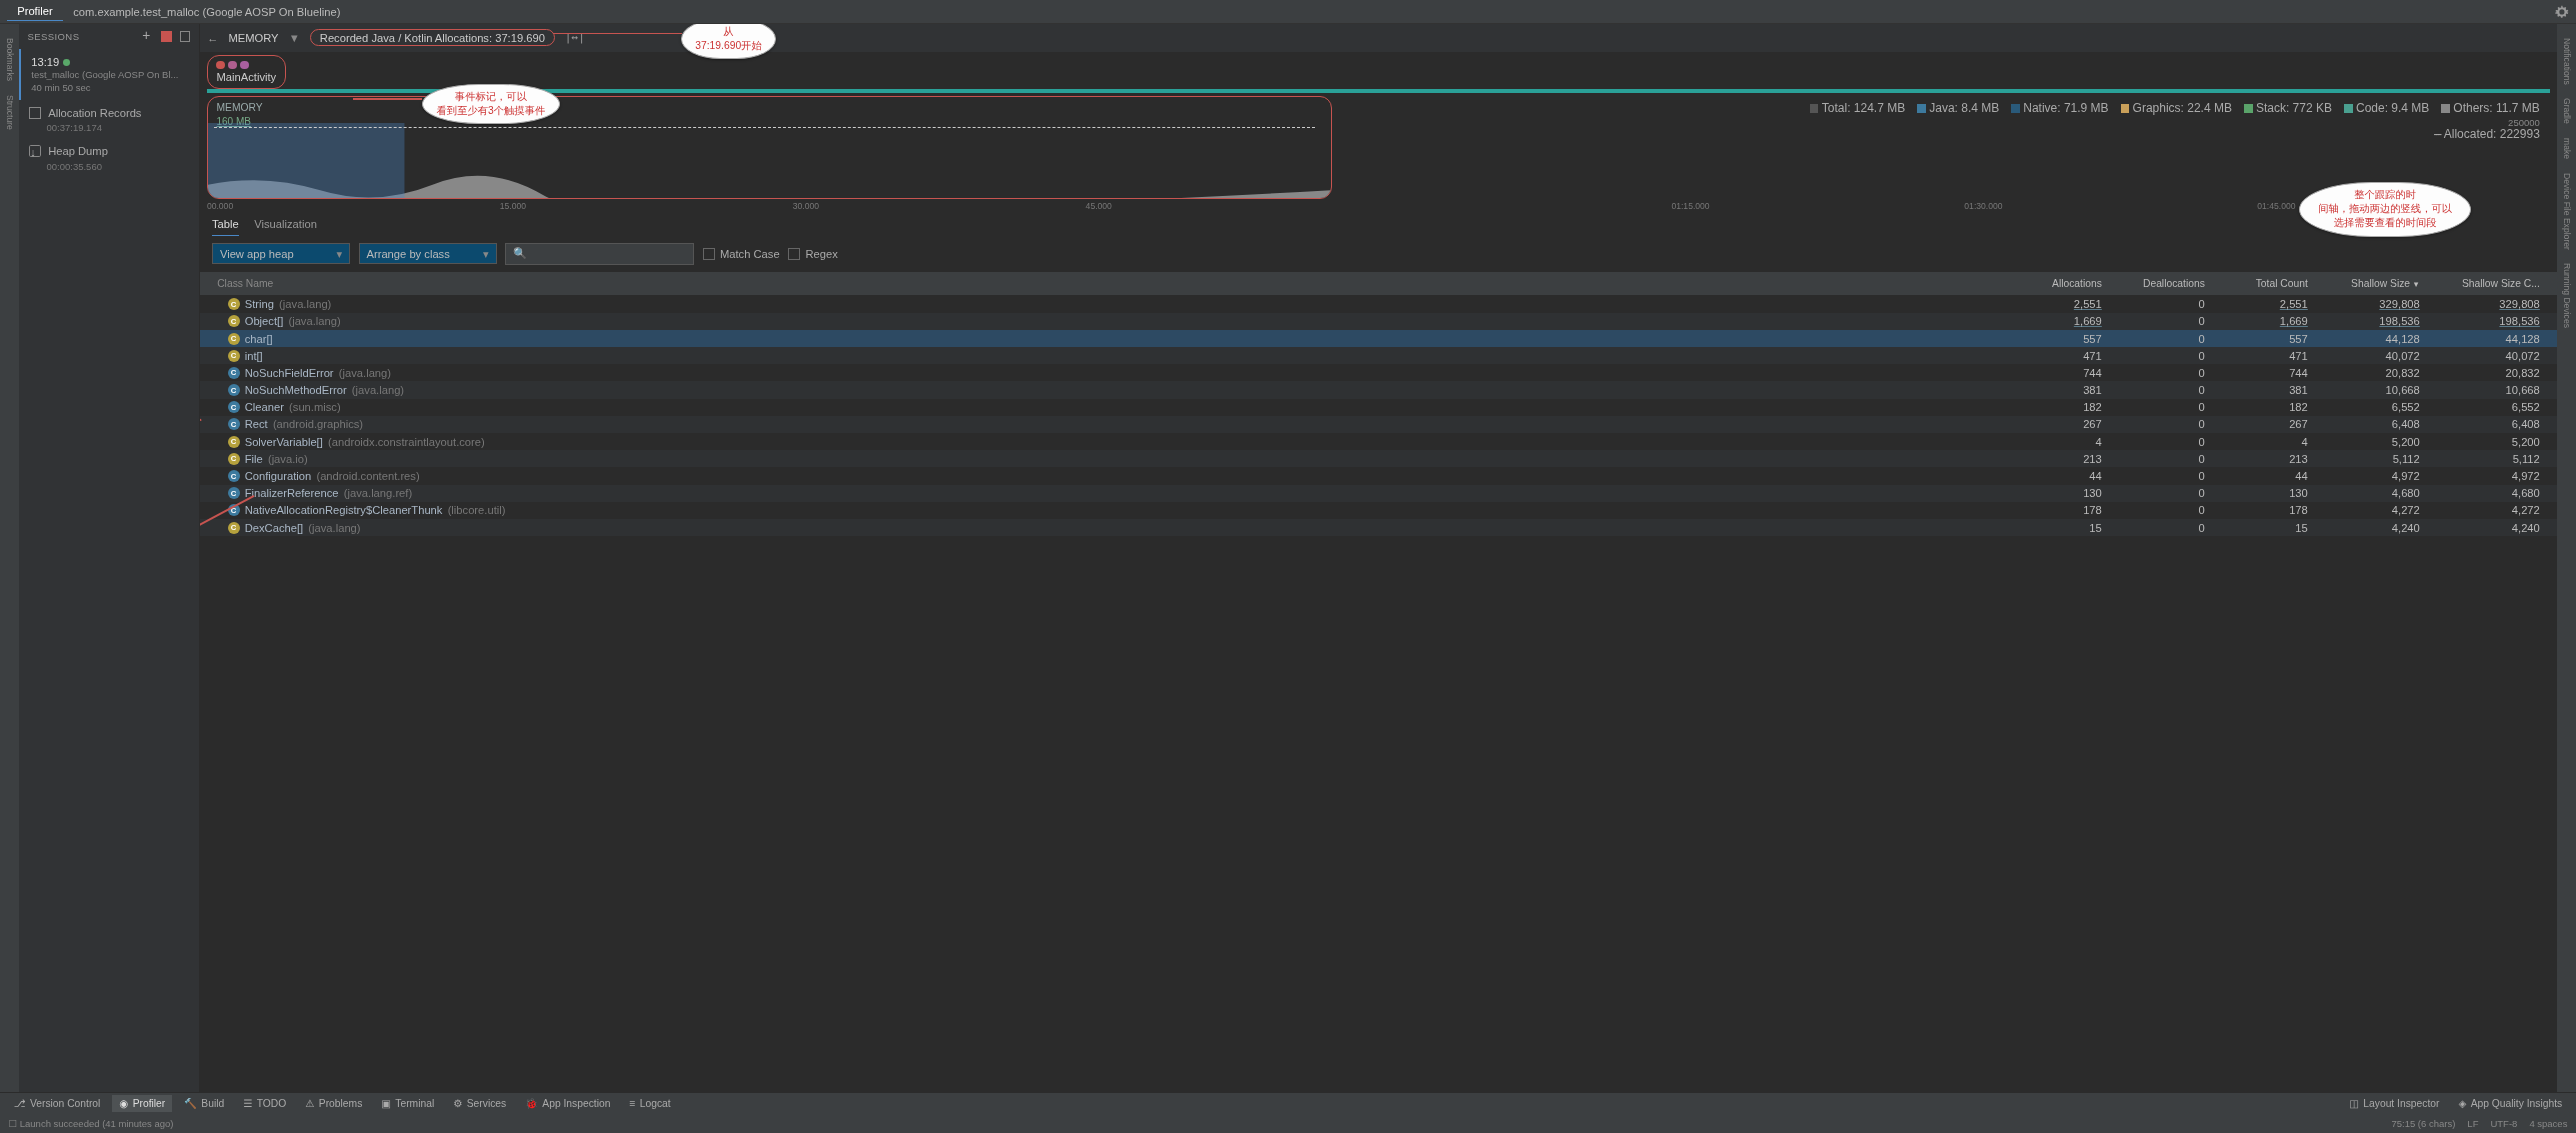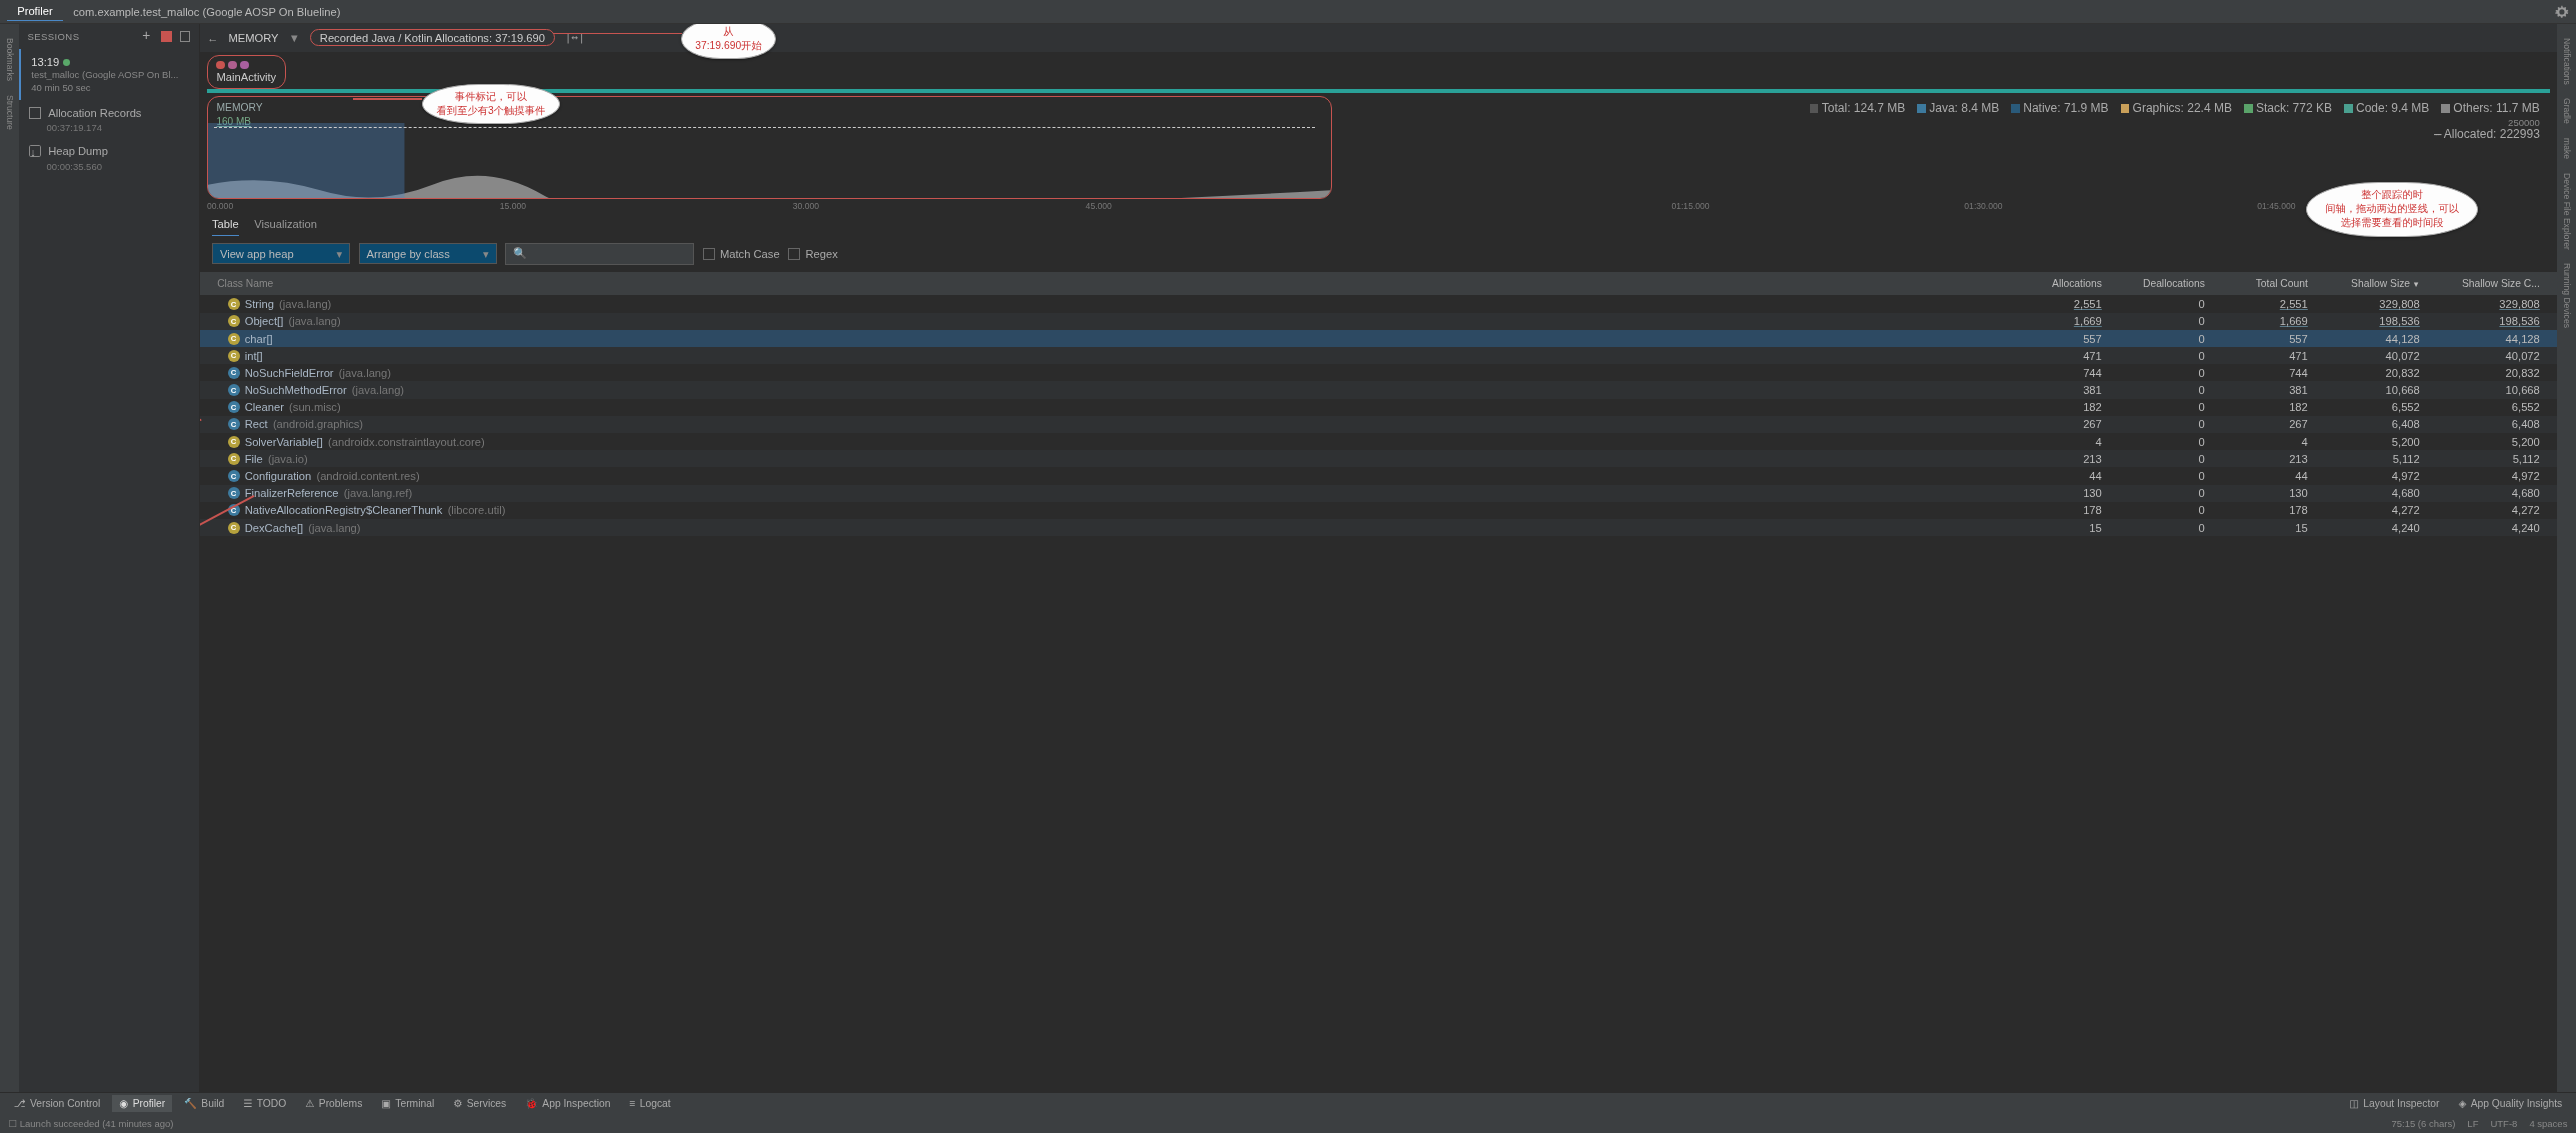--- a/index.html
+++ b/index.html
@@ -107,21 +107,21 @@
 .btab { display: inline-flex; align-items: center; gap: 4.3px; padding: 2.6px 6.9px; color: #aaa; cursor: pointer; }
 .btab.active { background: #4e5254; color: #ddd; }
 .status { height: 19px; background: #3c3f41; display: flex; align-items: center; padding: 0 8.6px; color: #888; font-size: 9.5px; gap: 25px; }
 .status-right { margin-left: auto; display: flex; gap: 12px; }
 
 
 .callout { position: absolute; background: #fdfdfd; border: 0.9px solid #aaa; border-radius: 50%/60%; padding: 5.2px 12px; color: #c33; font-size: 10.3px; text-align: center; box-shadow: 0 0.9px 2.6px rgba(0,0,0,0.4); z-index: 50; }
 .callout-line { position: absolute; height: 1.7px; background: #c75450; z-index: 49; }
 .co1 { top: -5.2px; left: 481px; width: 95px; }
 .co2 { top: 29px; left: 215px; width: 138px; }
-.co3 { top: 86px; right: 72px; width: 172px; }
+.co3 { top: 86px; right: 79px; width: 172px; }
 .line1 { top: 8.6px; left: 353px; width: 129px; }
 .line2 { top: 43px; left: 146px; width: 69px; }
 .line4 { top: 215px; left: -67px; width: 69px; transform: rotate(-12deg); }
 .line5 { top: 308px; left: -43px; width: 103px; transform: rotate(-28deg); }
 </style>
 </head>
 <body>
 
 <div class="app">
   <div class="topbar">

